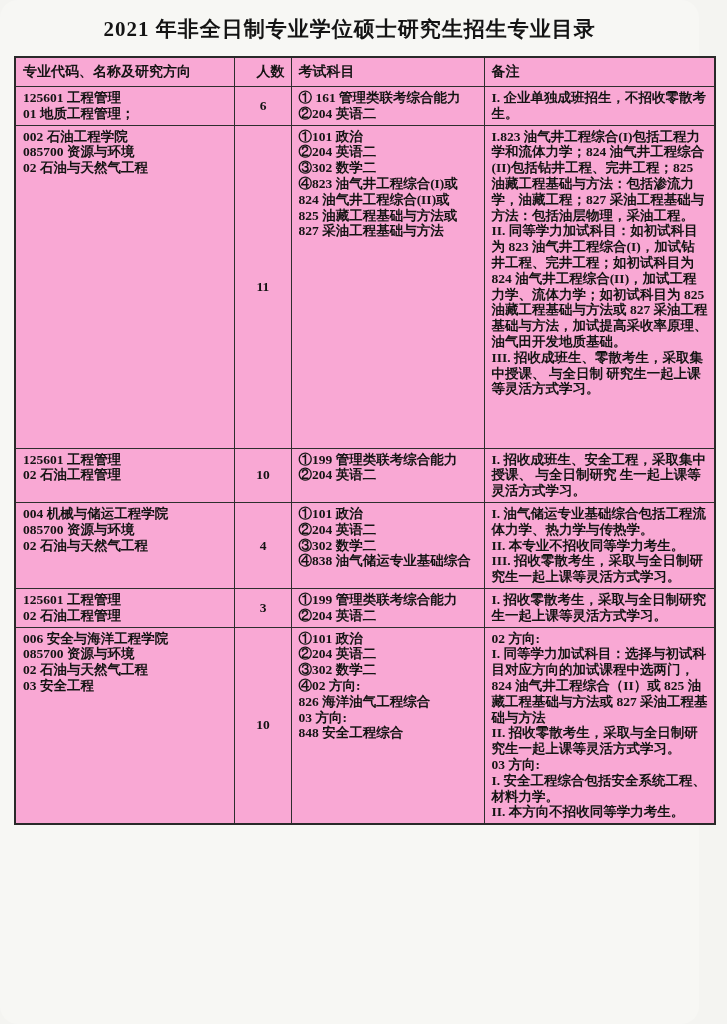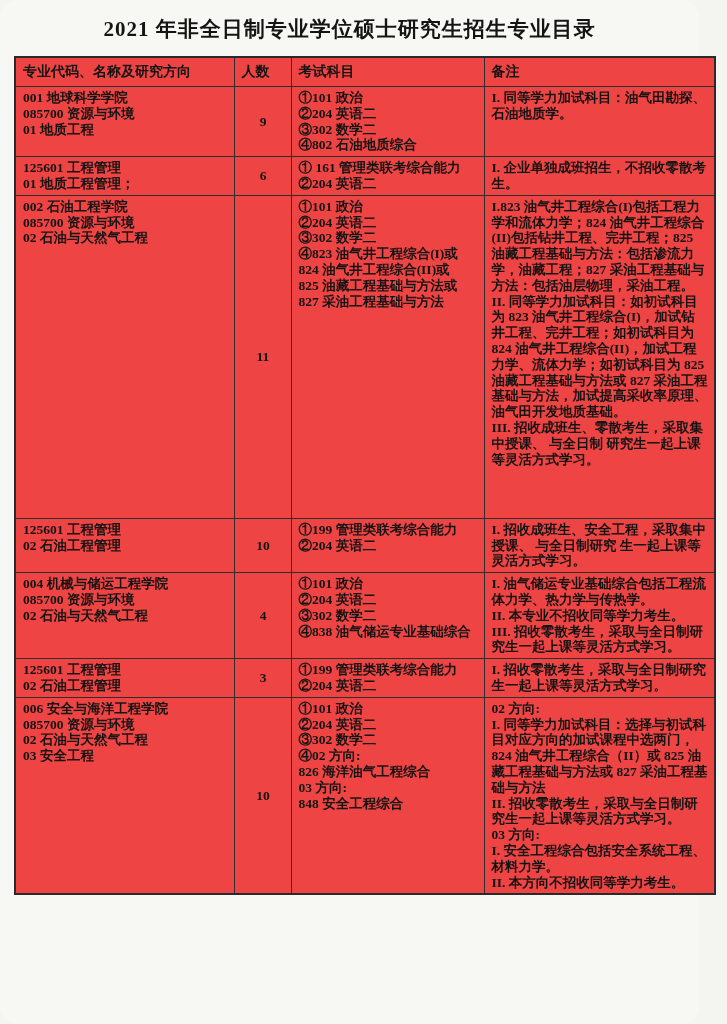--- a/index.html
+++ b/index.html
@@ -16,21 +16,21 @@
     font-size:21px;
     font-weight:bold;
     padding-top:15px;
     letter-spacing:1px;
   }
   table.catalog{
     border-collapse:collapse;
     table-layout:fixed;
     width:700px;
     margin:13px 0 0 14px;
-    background:#ef4444;
+    background:#f9a8d4;
     border:2px solid #2a2a2a;
   }
   col.c1{width:219px;}
   col.c2{width:57px;}
   col.c3{width:193px;}
   col.c4{width:231px;}
   th,td{
     border:1.6px solid #2e2e2e;
     padding:3px 6px 3px 7px;
     vertical-align:top;
@@ -40,21 +40,21 @@
     font-weight:600;
     white-space:pre-line;
     overflow:hidden;
   }
   th{
     font-size:14px;
     vertical-align:middle;
     height:24px;
     padding-top:2px;padding-bottom:2px;
   }
-  th.count-h{text-align:left;}
+  th.count-h{text-align:right;}
   td.count-cell{
     text-align:center;
     vertical-align:middle;
     font-family:"Liberation Serif",serif;
   }
   tr.r1{height:59px;}
   tr.r2{height:38px;}
   tr.r3{height:323px;}
   tr.r4{height:54px;}
   tr.r5{height:103px;}
@@ -76,31 +76,20 @@
         <col class="c4">
     </colgroup>
     <tbody>
         <tr class="r0">
       <th>专业代码、名称及研究方向</th>
       <th class="count-h">人数</th>
       <th>考试科目</th>
       <th>备注</th>
     </tr>
 
-    <tr class="r1">
-      <td>001 地球科学学院
-085700 资源与环境
-01 地质工程</td>
-      <td class="count-cell">9</td>
-      <td>①101 政治
-②204 英语二
-③302 数学二
-④802 石油地质综合</td>
-      <td>I. 同等学力加试科目：油气田勘探、石油地质学。</td>
-    </tr>
 
     <tr class="r2">
       <td>125601 工程管理
 01 地质工程管理；</td>
       <td class="count-cell">6</td>
       <td>① 161 管理类联考综合能力
 ②204 英语二</td>
       <td>I. 企业单独成班招生，不招收零散考生。</td>
     </tr>
 

